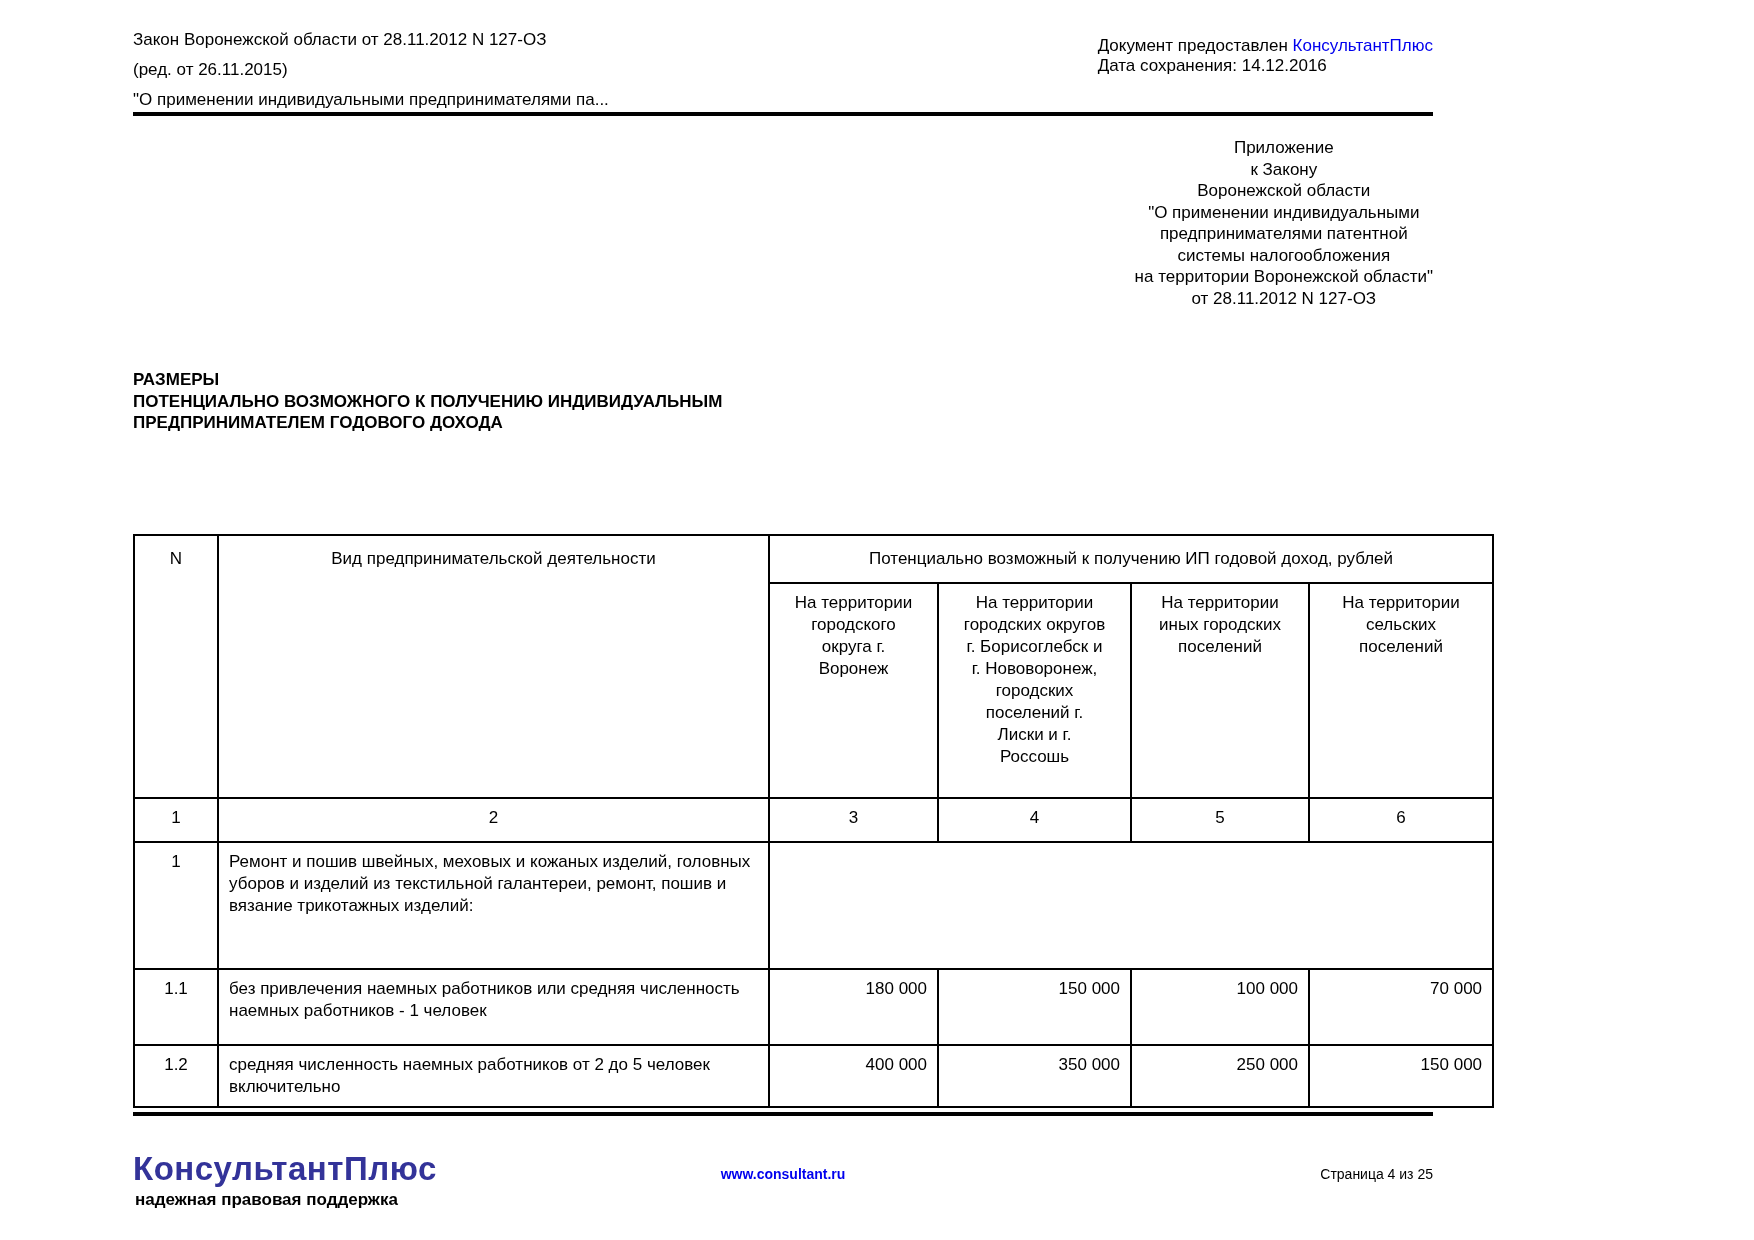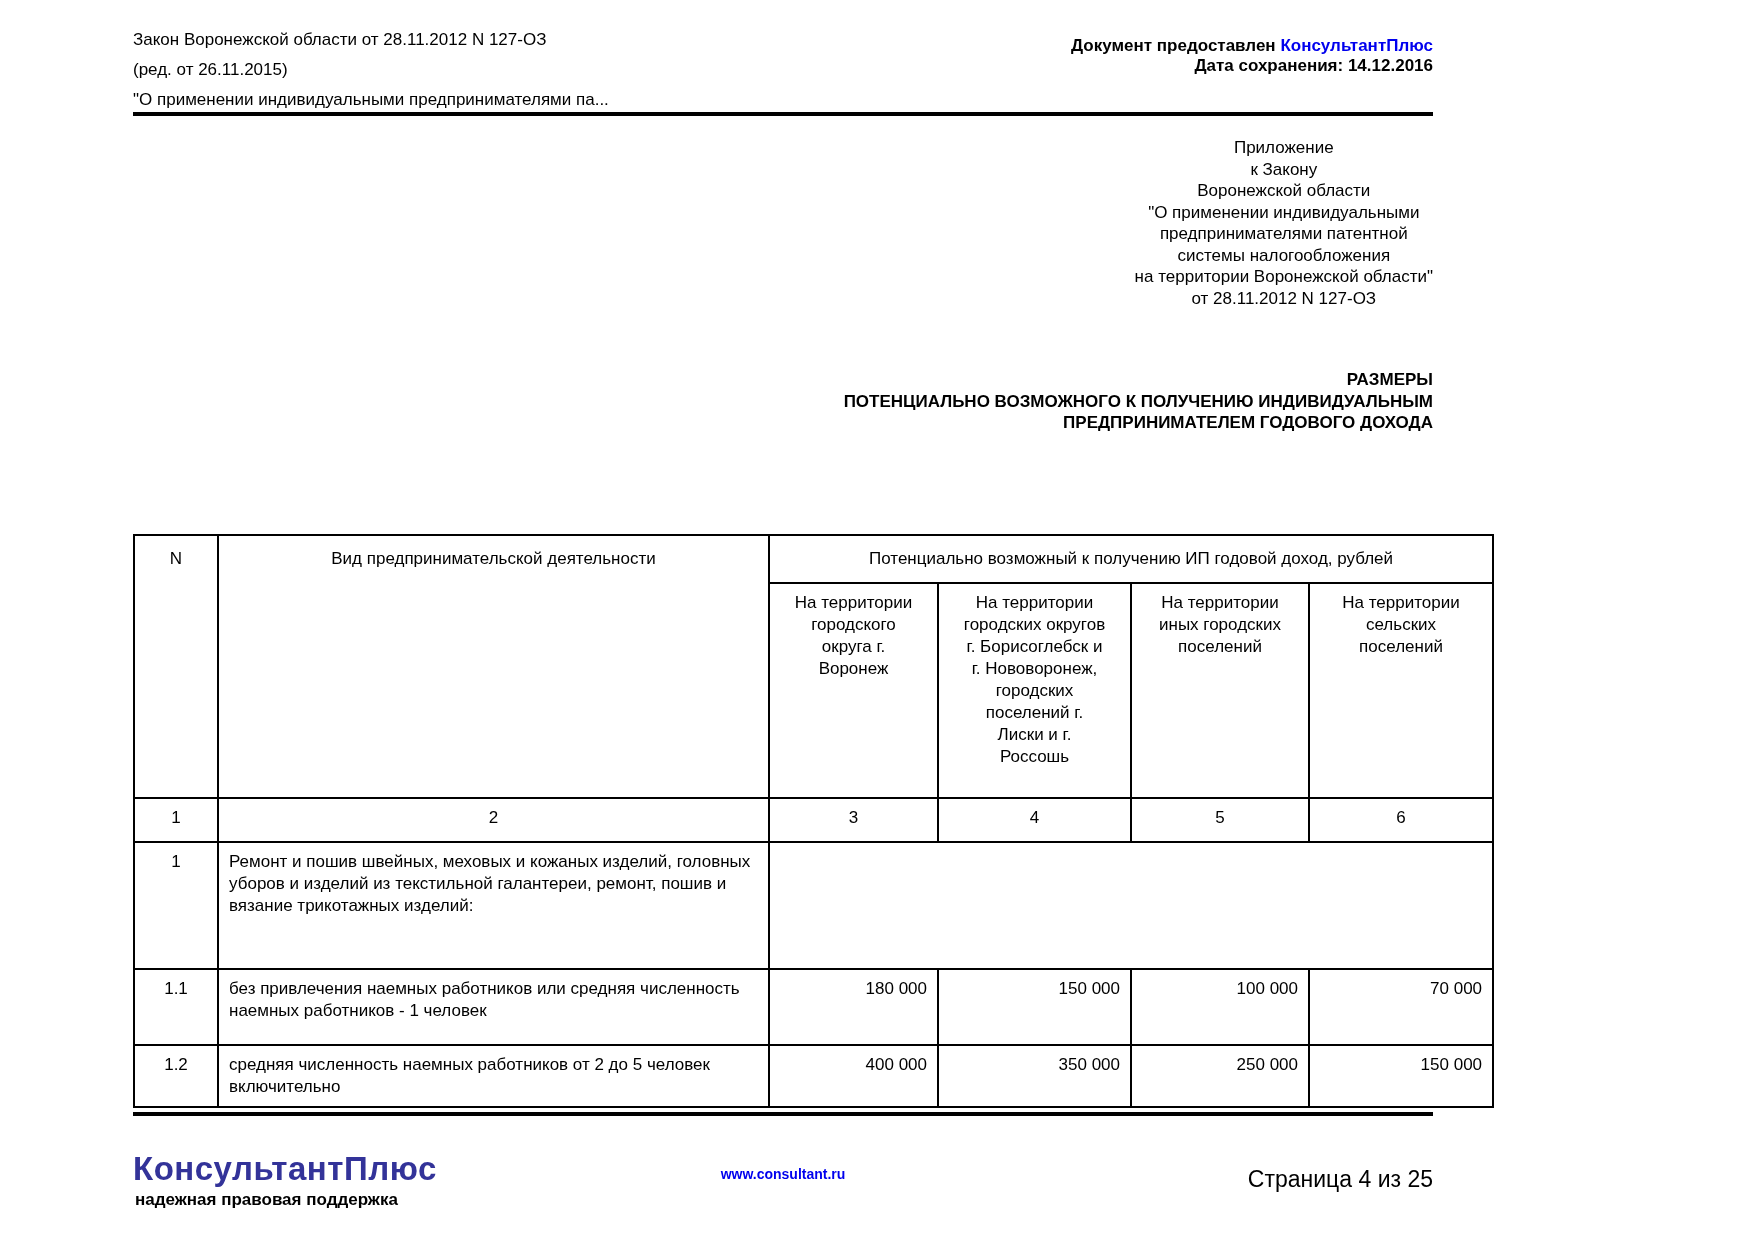--- a/index.html
+++ b/index.html
@@ -10,38 +10,38 @@
     overflow:hidden; margin:0 auto;
   }
   .pre { white-space:pre-line; }
 
   
   .hdr-left {
     position:absolute; left:133px; top:25px;
     font-size:17px; line-height:30px;
   }
   .hdr-right {
-    position:absolute; right:321px; top:36px; text-align:right;
-    font-size:17px; line-height:20px;font-weight:bold;
+    position:absolute; right:321px; top:36px; 
+    font-size:17px; line-height:20px;
   }
   a.link { color:#0000ee; text-decoration:none; cursor:pointer; }
 
   .rule { position:absolute; left:133px; width:1300px; height:4px; background:#000; }
   .rule-top { top:112px; }
   .rule-bottom { top:1112px; }
 
   
   .appendix {
     position:absolute; right:321px; top:137px; text-align:center;
     font-size:17px; line-height:21.5px;
   }
 
   
   .doc-title {
-    position:absolute; left:133px; top:369px; width:1300px; text-align:right;
+    position:absolute; left:133px; top:369px; width:1300px; text-align:left;
     font-size:17px; font-weight:bold; line-height:21.5px;
   }
 
   
   .changes {
     position:absolute; left:133px; top:466px; width:1300px; text-align:center;
     font-size:17px; line-height:22px;
   }
 
   
@@ -67,21 +67,21 @@
     position:absolute; left:135px; top:1190px;
     font-size:17px; font-weight:bold;
   }
   .site {
     position:absolute; left:133px; top:1166px; width:1300px; text-align:center;
     font-size:14px; font-weight:bold;
   }
   .site a { color:#0000ee; text-decoration:none; }
   .pageinfo {
     position:absolute; right:321px; top:1166px;
-    font-size:23px;
+    font-size:14px;
   }
 </style>
 </head>
 <body>
 
 <div class="page">
 
   <div class="hdr-left pre">Закон Воронежской области от 28.11.2012 N 127-ОЗ
 (ред. от 26.11.2015)
 "О применении индивидуальными предпринимателями па...</div>

